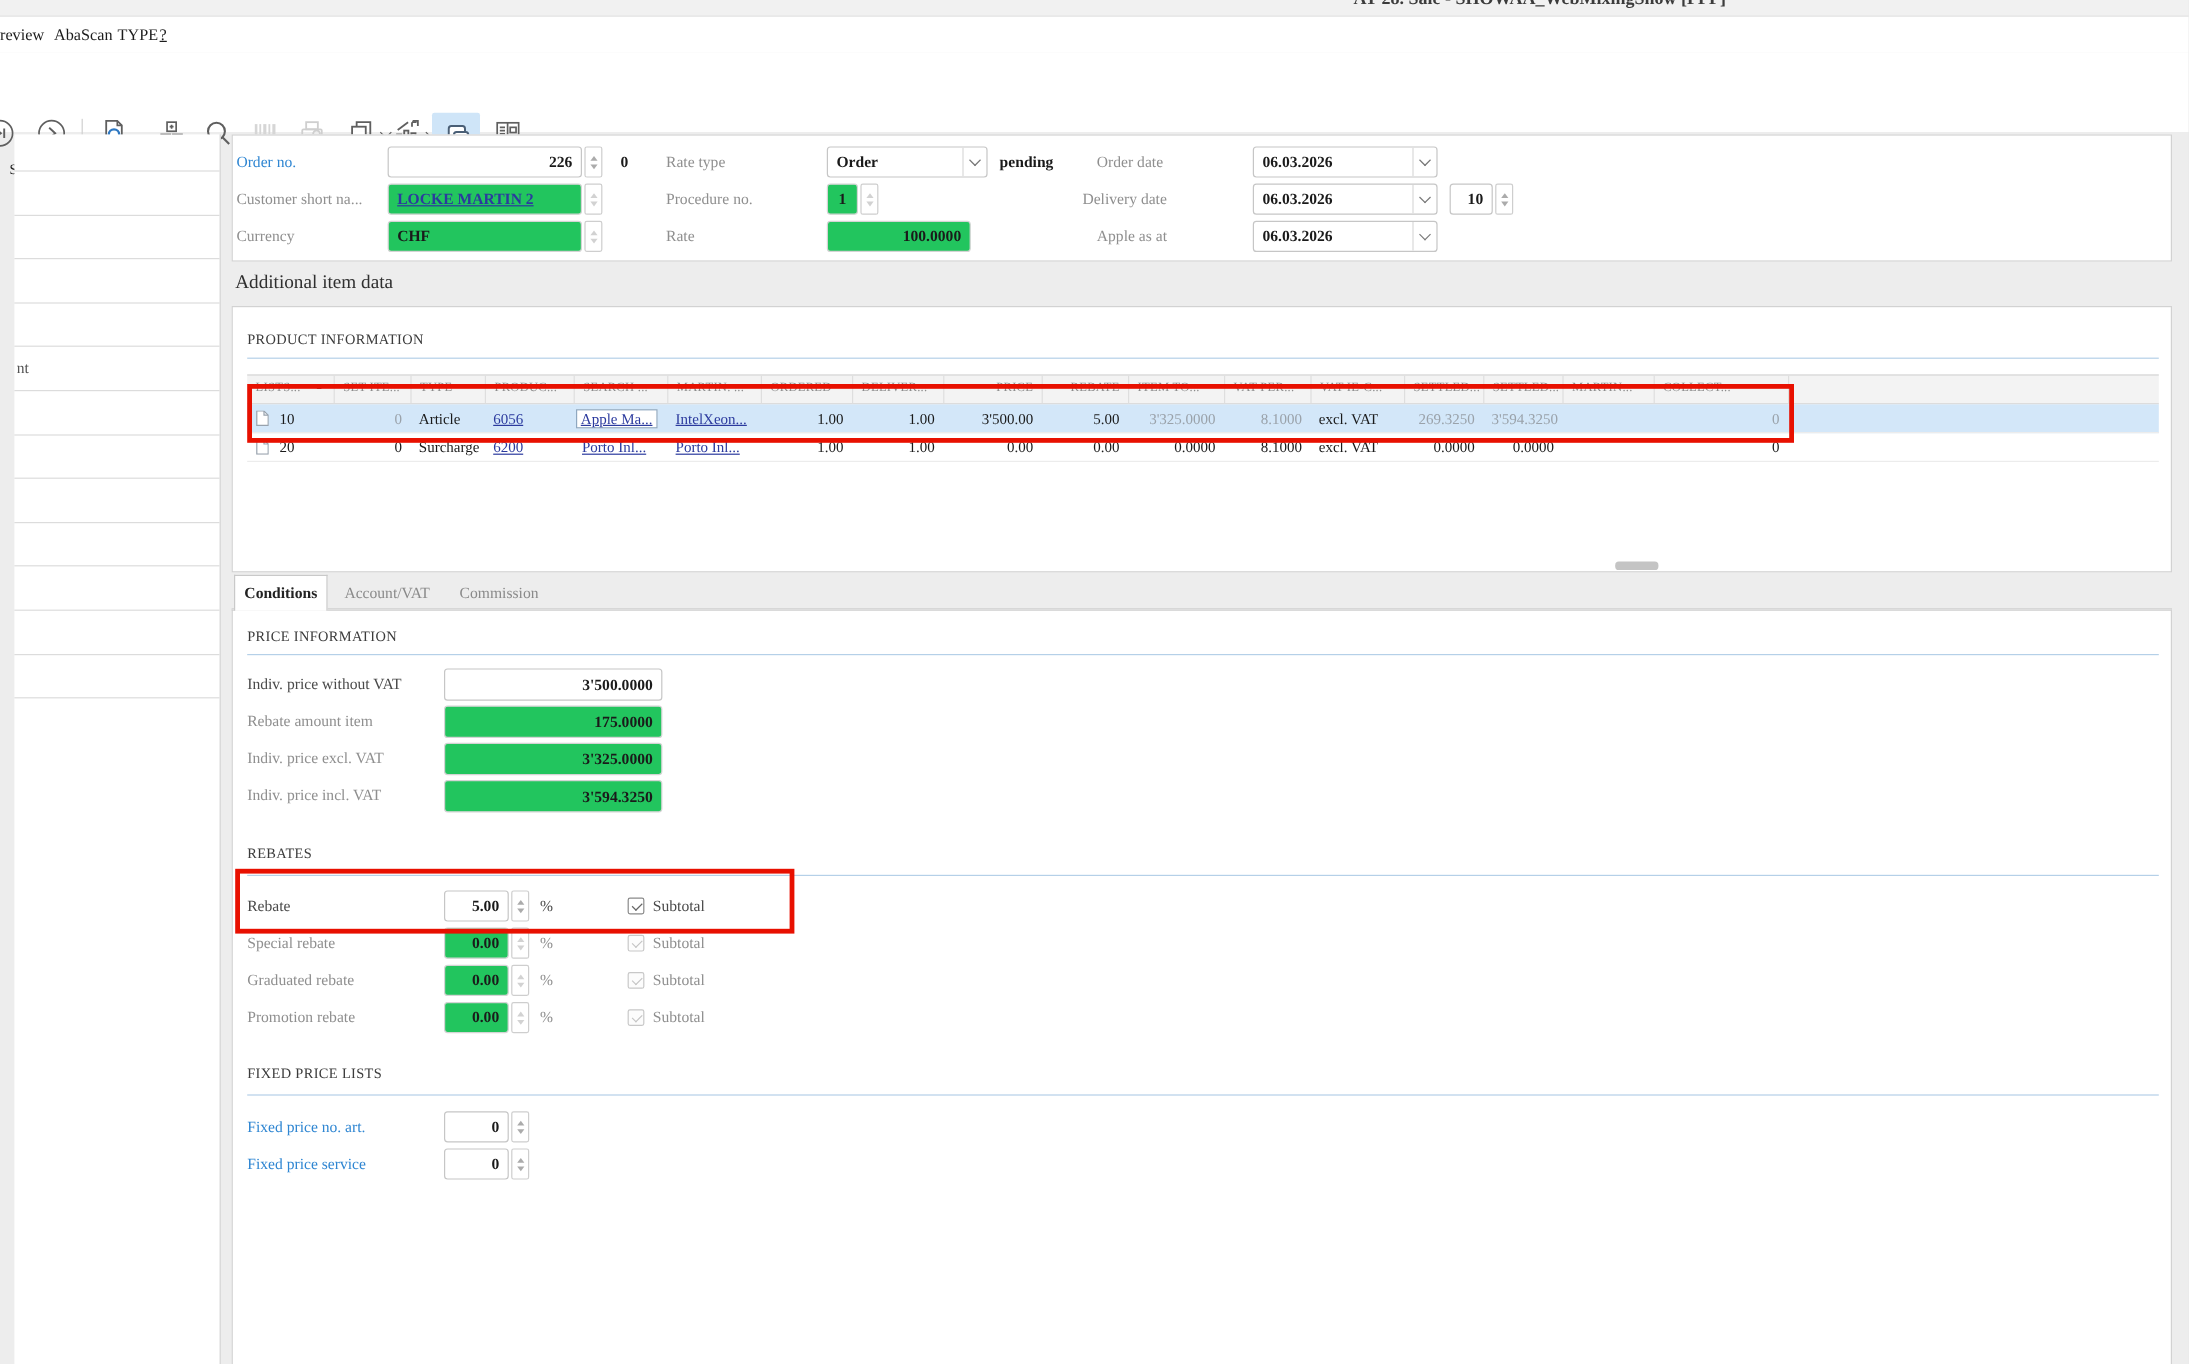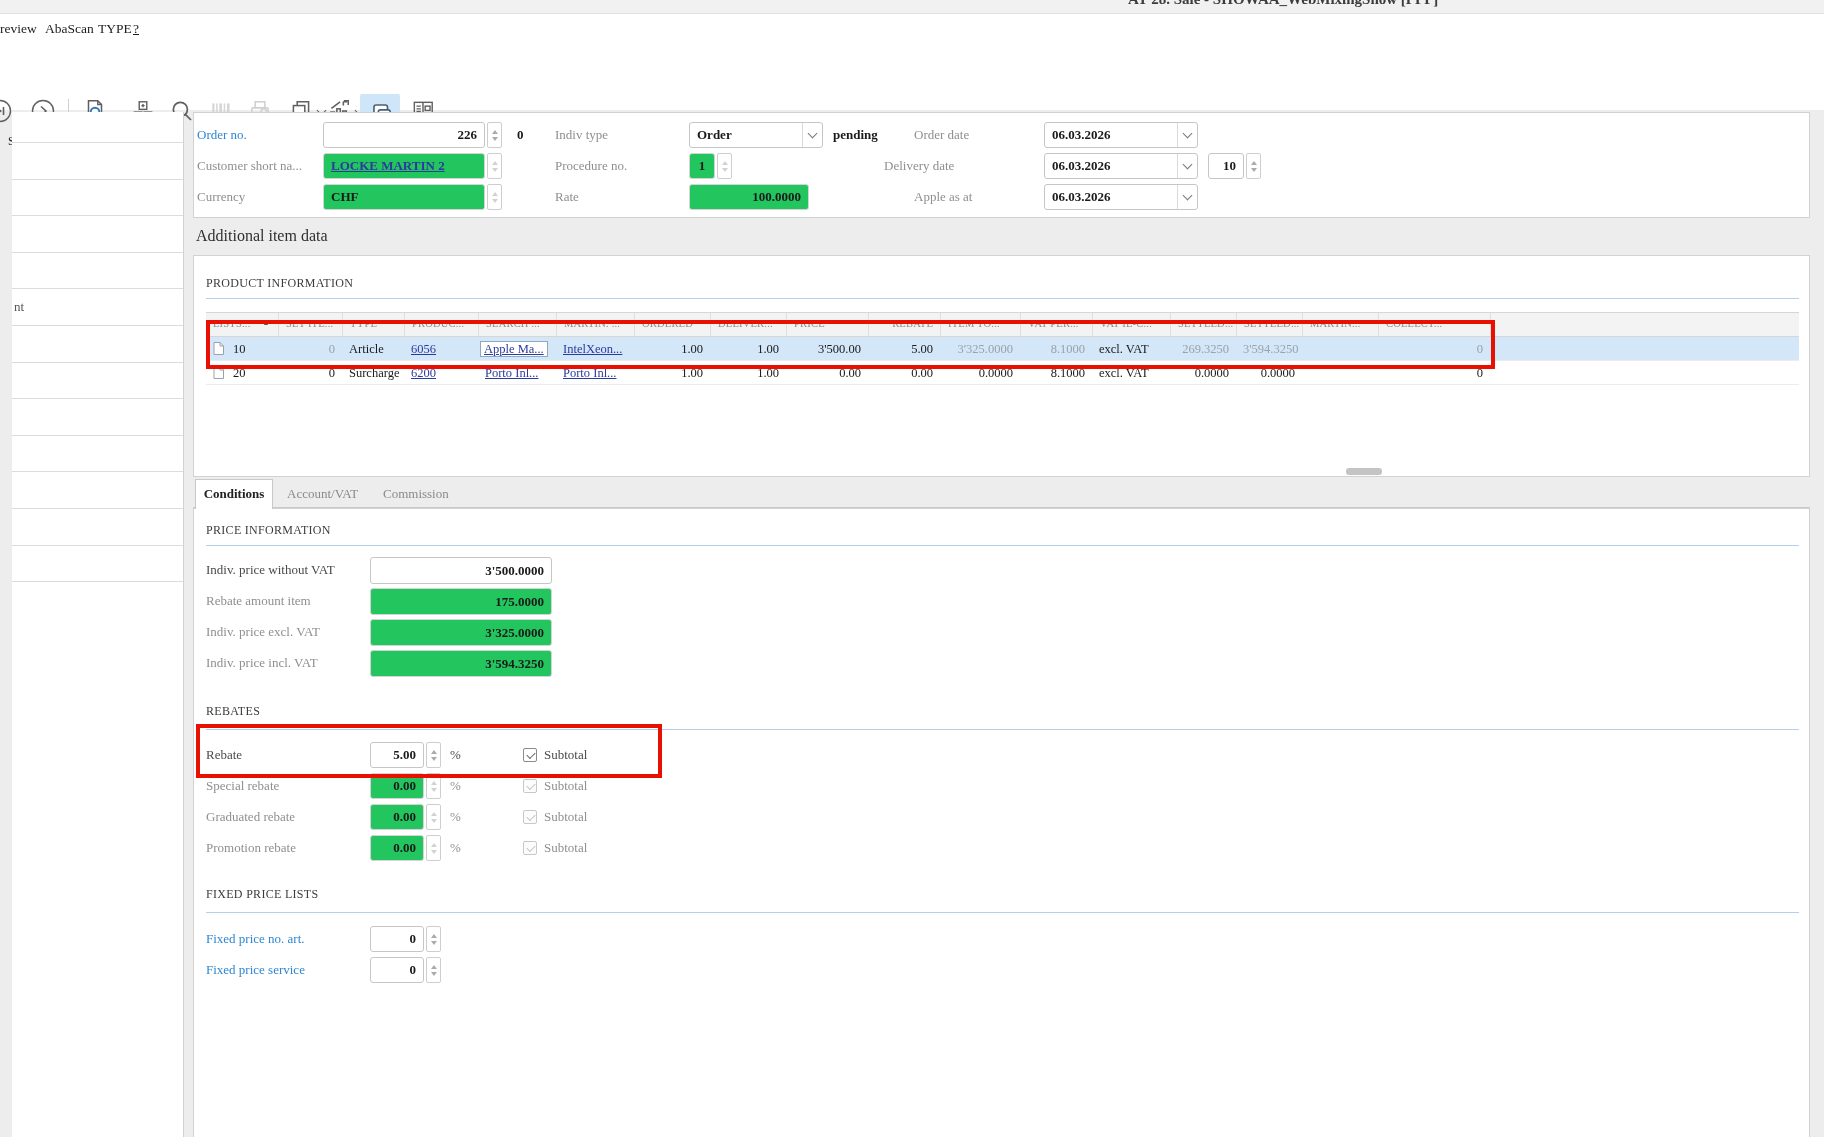--- a/index.html
+++ b/index.html
@@ -203,39 +203,39 @@
 
   <div class="panel" style="left:193px;top:112px;width:1617px;height:106px">
 
     <span class="lbl blue" style="left:3px;top:9px">Order no.</span>
     <span class="fld num" style="left:129px;top:9px;width:162px"><span class="fval">226</span></span>
     <span class="spin" style="left:293px;top:9px">
         <i class="up"></i>
         <i class="dn"></i>
       </span>
     <span class="lbl val" style="left:323px;top:9px">0</span>
-    <span class="lbl" style="left:361px;top:9px">Indiv type</span>
+    <span class="lbl" style="left:361px;top:9px">Rate type</span>
     <span class="fld" style="left:495px;top:9px;width:134px"><span class="fval">Order</span><span class="ddbtn"></span></span>
     <span class="lbl val" style="left:639px;top:9px;font-weight:600">pending</span>
     <span class="lbl" style="left:720px;top:9px">Order date</span>
     <span class="fld" style="left:850px;top:9px;width:154px"><span class="fval">06.03.2026</span><span class="ddbtn"></span></span>
 
     <span class="lbl" style="left:3px;top:40px">Customer short na...</span>
     <span class="fld ro" style="left:129px;top:40px;width:162px"><span class="link" style="font-weight:700">LOCKE MARTIN 2</span></span>
     <span class="spin dis" style="left:293px;top:40px">
         <i class="up"></i>
         <i class="dn"></i>
       </span>
     <span class="lbl" style="left:361px;top:40px">Procedure no.</span>
     <span class="fld ro ctr" style="left:495px;top:40px;width:26px"><span class="fval">1</span></span>
     <span class="spin dis" style="left:523px;top:40px">
         <i class="up"></i>
         <i class="dn"></i>
       </span>
-    <span class="lbl" style="left:690px;top:40px">Delivery date</span>
+    <span class="lbl" style="left:708px;top:40px">Delivery date</span>
     <span class="fld" style="left:850px;top:40px;width:154px"><span class="fval">06.03.2026</span><span class="ddbtn"></span></span>
     <span class="fld num" style="left:1014px;top:40px;width:36px"><span class="fval">10</span></span>
     <span class="spin" style="left:1052px;top:40px">
         <i class="up"></i>
         <i class="dn"></i>
       </span>
 
     <span class="lbl" style="left:3px;top:71px">Currency</span>
     <span class="fld ro" style="left:129px;top:71px;width:162px"><span class="fval">CHF</span></span>
     <span class="spin dis" style="left:293px;top:71px">
@@ -256,21 +256,21 @@
 
     <div class="thead" style="left:12px;top:56px;width:1593px;height:25px">
       <span class="th first" style="left:0;width:72px"><span>LISTS...</span><span class="sortarr">▲</span></span>
       <span class="th" style="left:72px;width:64px">SET ITE...</span>
       <span class="th" style="left:136px;width:62px">TYPE</span>
       <span class="th" style="left:198px;width:74px">PRODUC...</span>
       <span class="th" style="left:272px;width:78px">SEARCH ...</span>
       <span class="th" style="left:350px;width:78px">MARTIN. ...</span>
       <span class="th" style="left:428px;width:76px">ORDERED</span>
       <span class="th" style="left:504px;width:76px">DELIVER...</span>
-      <span class="th" style="left:580px;width:82px;padding-right:7px">PRICE</span>
+      <span class="th" style="left:580px;width:82px;text-align:right;padding-right:7px">PRICE</span>
       <span class="th" style="left:662px;width:72px;text-align:right;padding-right:7px">REBATE</span>
       <span class="th" style="left:734px;width:80px">ITEM TO...</span>
       <span class="th" style="left:814px;width:72px">VAT PER...</span>
       <span class="th" style="left:886px;width:78px">VAT IE-C...</span>
       <span class="th" style="left:964px;width:66px">SETTLED...</span>
       <span class="th" style="left:1030px;width:66px">SETTLED...</span>
       <span class="th" style="left:1096px;width:76px">MARTIN...</span>
       <span class="th" style="left:1172px;width:112px">COLLECT...</span>
       <span class="th" style="left:1284px;width:308px"></span>
     </div>

